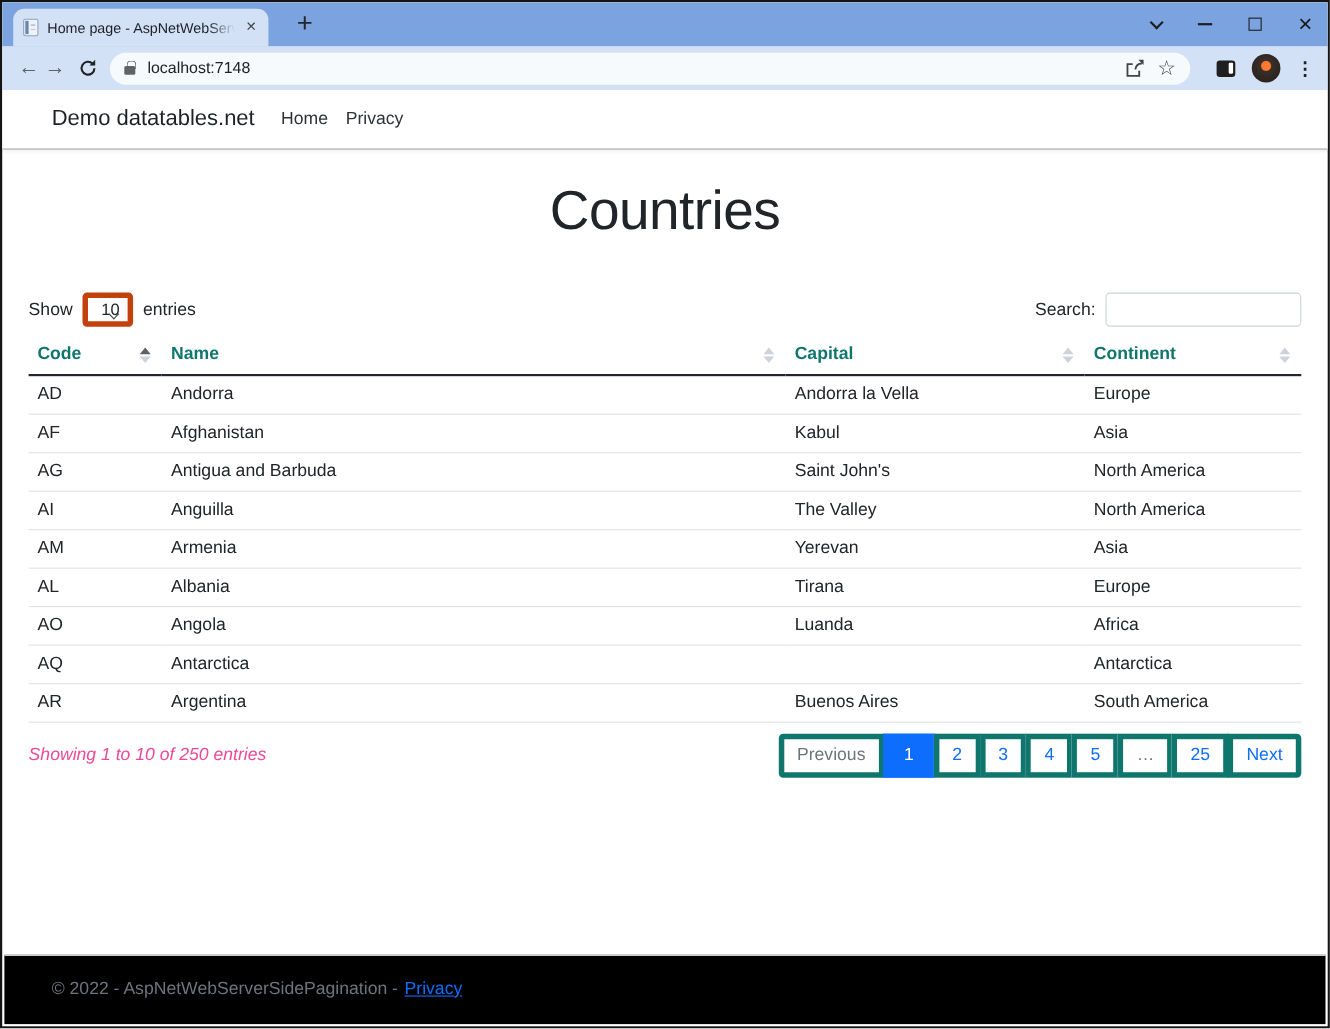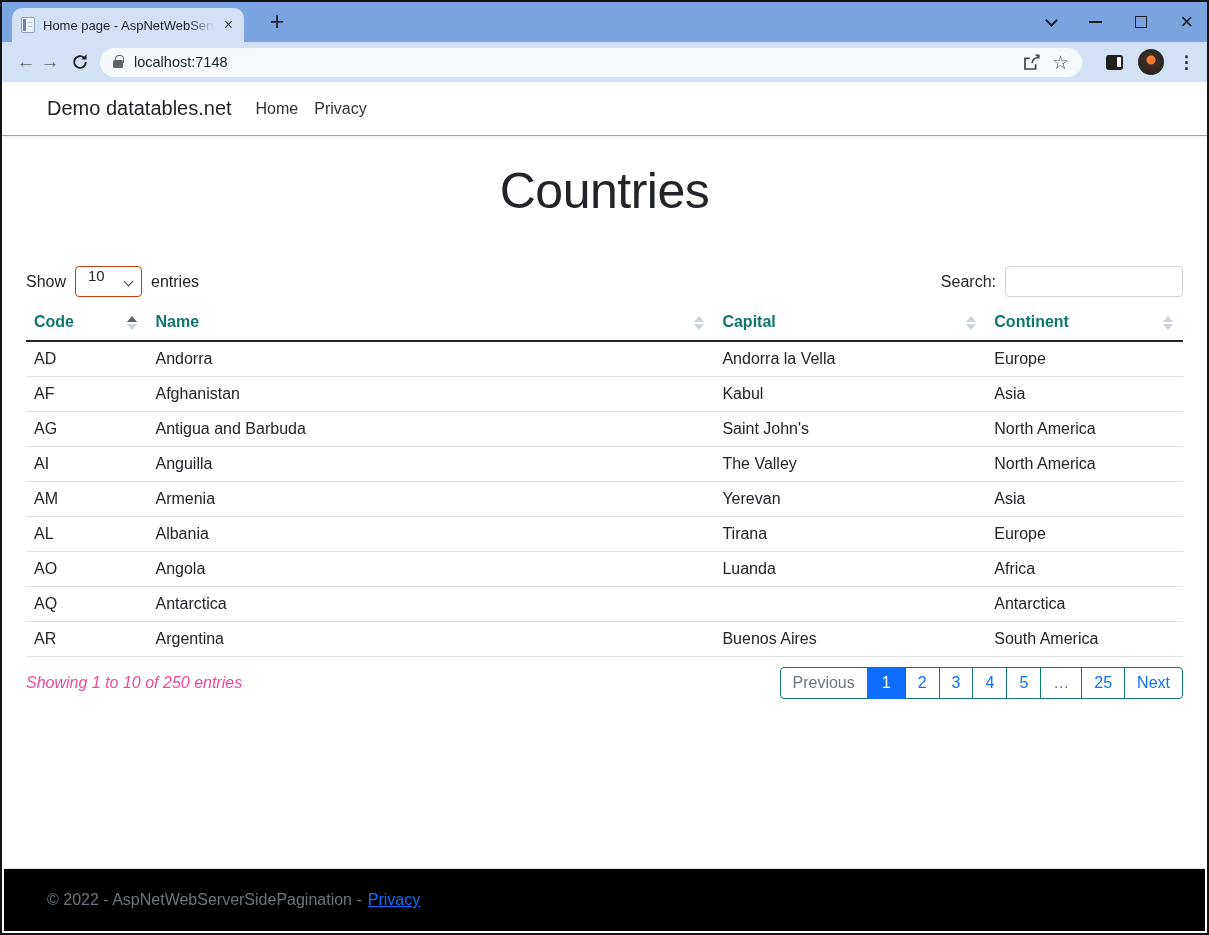--- a/index.html
+++ b/index.html
@@ -58,43 +58,43 @@
   .brand { font-size:20px; color:#1d2125; margin-right:16px; text-decoration:none; }
   .nav-link { font-size:16px; color:#2e3338; text-decoration:none; padding:0 8px; }
 
   
   .content { padding:0 24px; }
   h1.page-title { text-align:center; margin-top:26px; font-size:50px; font-weight:300;
                   color:#212529; letter-spacing:-0.5px; }
   .controls { margin-top:46px; display:flex; justify-content:space-between; align-items:center;
               font-size:16px; color:#212529; }
   .length-wrap, .search-wrap { display:flex; align-items:center; gap:9px; }
-  .select { position:relative; width:67px; height:31px; border:1px solid #c2410c; border-radius:4px;
-            display:flex; padding:0 24px 0 12px; font-size:15px; color:#212529;
+  .select { position:relative; width:46px; height:31px; border:5px solid #c2410c; border-radius:4px;
+            display:flex; align-items:center; padding:0 24px 0 12px; font-size:15px; color:#212529;
             background:#fff; }
   .select .chev-sm { position:absolute; right:9px; top:11px; width:7px; height:7px;
             border-right:1.7px solid #3b4248; border-bottom:1.7px solid #3b4248; transform:rotate(45deg); }
   .search-input { width:178px; height:31px; border:1px solid #ced4da; border-radius:4px;
                   font-size:15px; padding:0 10px; outline:none; background:#fff; }
 
   table.data { width:100%; border-collapse:collapse; margin-top:8px; }
   table.data th { text-align:left; font-size:16px; color:#0f766e; padding:8px 26px 9px 8px;
                   border-bottom:2px solid #23272b; position:relative; }
   table.data td { font-size:16px; color:#212529; padding:8px 8px; border-bottom:1px solid #dee2e6; }
   .sort { position:absolute; right:10px; top:50%; transform:translateY(-50%);
           display:flex; flex-direction:column; gap:2px; }
   .sort i { display:block; width:0; height:0; border-left:5px solid transparent; border-right:5px solid transparent; }
   .sort .up { border-bottom:6px solid #ccd3da; }
   .sort .down { border-top:6px solid #ccd3da; }
   .sort .up.on { border-bottom-color:#5b6269; }
 
   .table-footer { margin-top:10px; display:flex; justify-content:space-between; align-items:center; }
   .info { font-size:16px; color:#ec4899;font-style:italic; }
   .pagination { display:flex; }
-  .page-btn { display:block; border:1px solid #0f766e; background:#fff; color:#0d6efd;
+  .page-btn { display:block; border:5px solid #0f766e; background:#fff; color:#0d6efd;
               font-size:16px; padding:6px 12px; margin-left:-1px; text-decoration:none; }
   .page-btn:first-child { border-radius:4px 0 0 4px; margin-left:0; }
   .page-btn:last-child { border-radius:0 4px 4px 0; }
   .page-btn.disabled { color:#6c757d; }
   .page-btn.active { background:#0d6efd; border-color:#0d6efd; color:#fff; padding:6px 14px; }
 
   .site-footer { position:absolute; left:2px; right:2px; bottom:2px; height:63px;
                  border-top:1px solid #dee2e6; background:#000000; display:flex; align-items:center;
                  padding:0 43px; font-size:16px; color:#6c757d; }
   .site-footer a { color:#0d6efd; margin-left:6px; }

